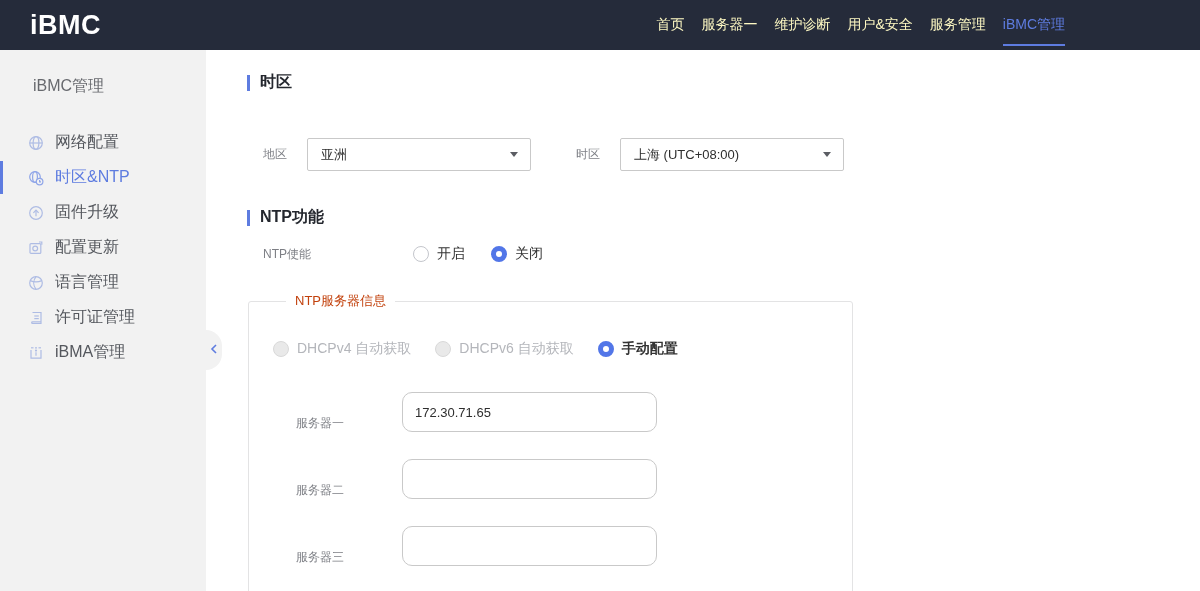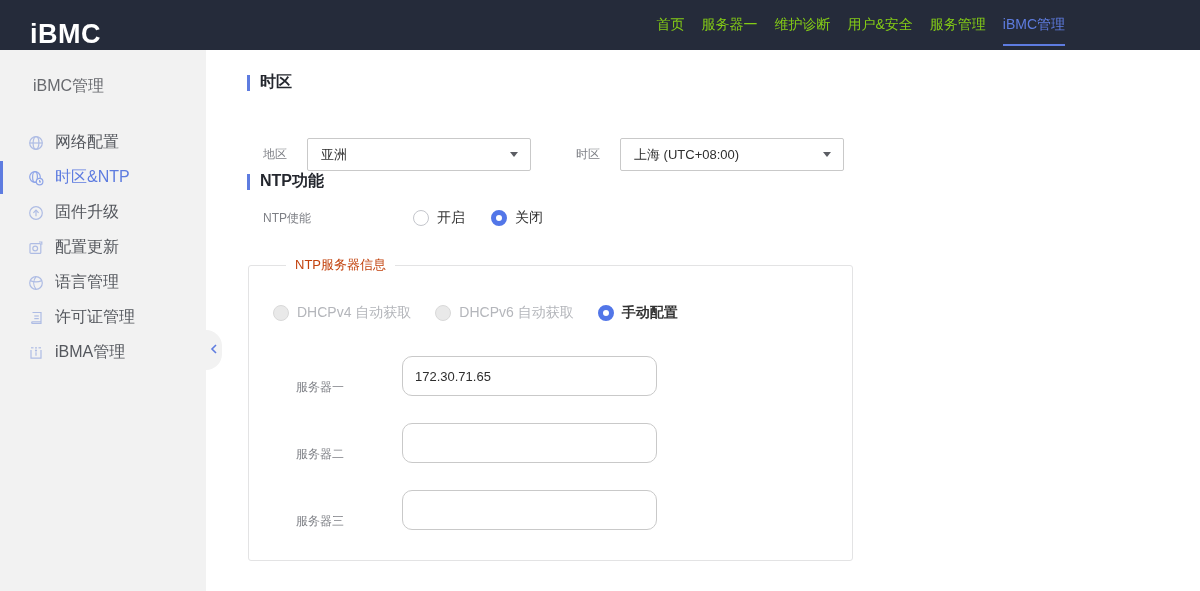--- a/index.html
+++ b/index.html
@@ -1,25 +1,25 @@
 <!DOCTYPE html>
 <html><head>
 <meta charset="utf-8">
 <style>
   * { margin:0; padding:0; box-sizing:border-box; }
   html,body { width:1200px; height:591px; overflow:hidden; background:#fff;
     font-family:"Liberation Sans","DejaVu Sans",sans-serif; }
 
   
-  .topbar { height:50px; background:#252b3a; display:flex; align-items:flex-end;
+  .topbar { height:50px; background:#252b3a; display:flex; align-items:center;
     padding:0 135px 0 30px; }
   .logo { font-size:27px; font-weight:bold; color:#ffffff; letter-spacing:.5px; }
   .topnav { margin-left:auto; display:flex; height:100%; }
   .nav-item { display:flex; align-items:center; margin-left:17px; font-size:14px;
-    color:#84cc16; cursor:pointer; position:relative; height:100%; white-space:nowrap; }
+    color:#fef9c3; cursor:pointer; position:relative; height:100%; white-space:nowrap; }
   .nav-item.active { color:#5e7ce0; }
   .nav-item.active::after { content:""; position:absolute; left:0; right:0; bottom:4px;
     height:2px; background:#5e7ce0; }
 
   
   .layout { display:flex; height:541px; }
 
   
   .sidebar { width:206px; background:#f2f2f2; position:relative; z-index:2; flex:none; }
   .side-title { padding:26px 0 0 33px; font-size:16px; color:#67696e; }
@@ -44,21 +44,21 @@
 
   .tz-row { display:flex; align-items:center; margin-top:45px; }
   .field-label { font-size:12px; color:#7d7f85; width:44px; margin-left:16px; flex:none; }
   .field-label.second { margin-left:45px; }
   .select { width:224px; height:33px; border:1px solid #c9c9c9; border-radius:2px;
     background:#fff; display:flex; align-items:center; justify-content:space-between;
     padding:0 12px 0 13px; font-size:13px; color:#2e2e2e; cursor:pointer; flex:none;gap:11px; }
   .caret { width:0; height:0; border-left:4.5px solid transparent;
     border-right:4.5px solid transparent; border-top:5.5px solid #5b5d63; }
 
-  .ntp-head { }
+  .ntp-head { margin-top:36px; }
   .enable-row { display:flex; align-items:center; margin-top:16px; height:20px; }
   .enable-label { width:150px; margin-left:16px; font-size:12px; color:#7d7f85; flex:none; }
 
   .radio-item { display:flex; align-items:center; margin-right:26px; cursor:pointer; }
   .radio { width:16px; height:16px; border-radius:50%; border:1px solid #c4c6cc;
     background:#fff; flex:none; }
   .radio.checked { border:5px solid #5276e8; }
   .radio.disabled { background:#e9e9e9; border:1px solid #d9d9d9; cursor:not-allowed; }
   .radio-label { font-size:14px; color:#333; margin-left:8px; white-space:nowrap; }
   .radio-item.disabled .radio-label { color:#b4b6bb;text-align:center; }

